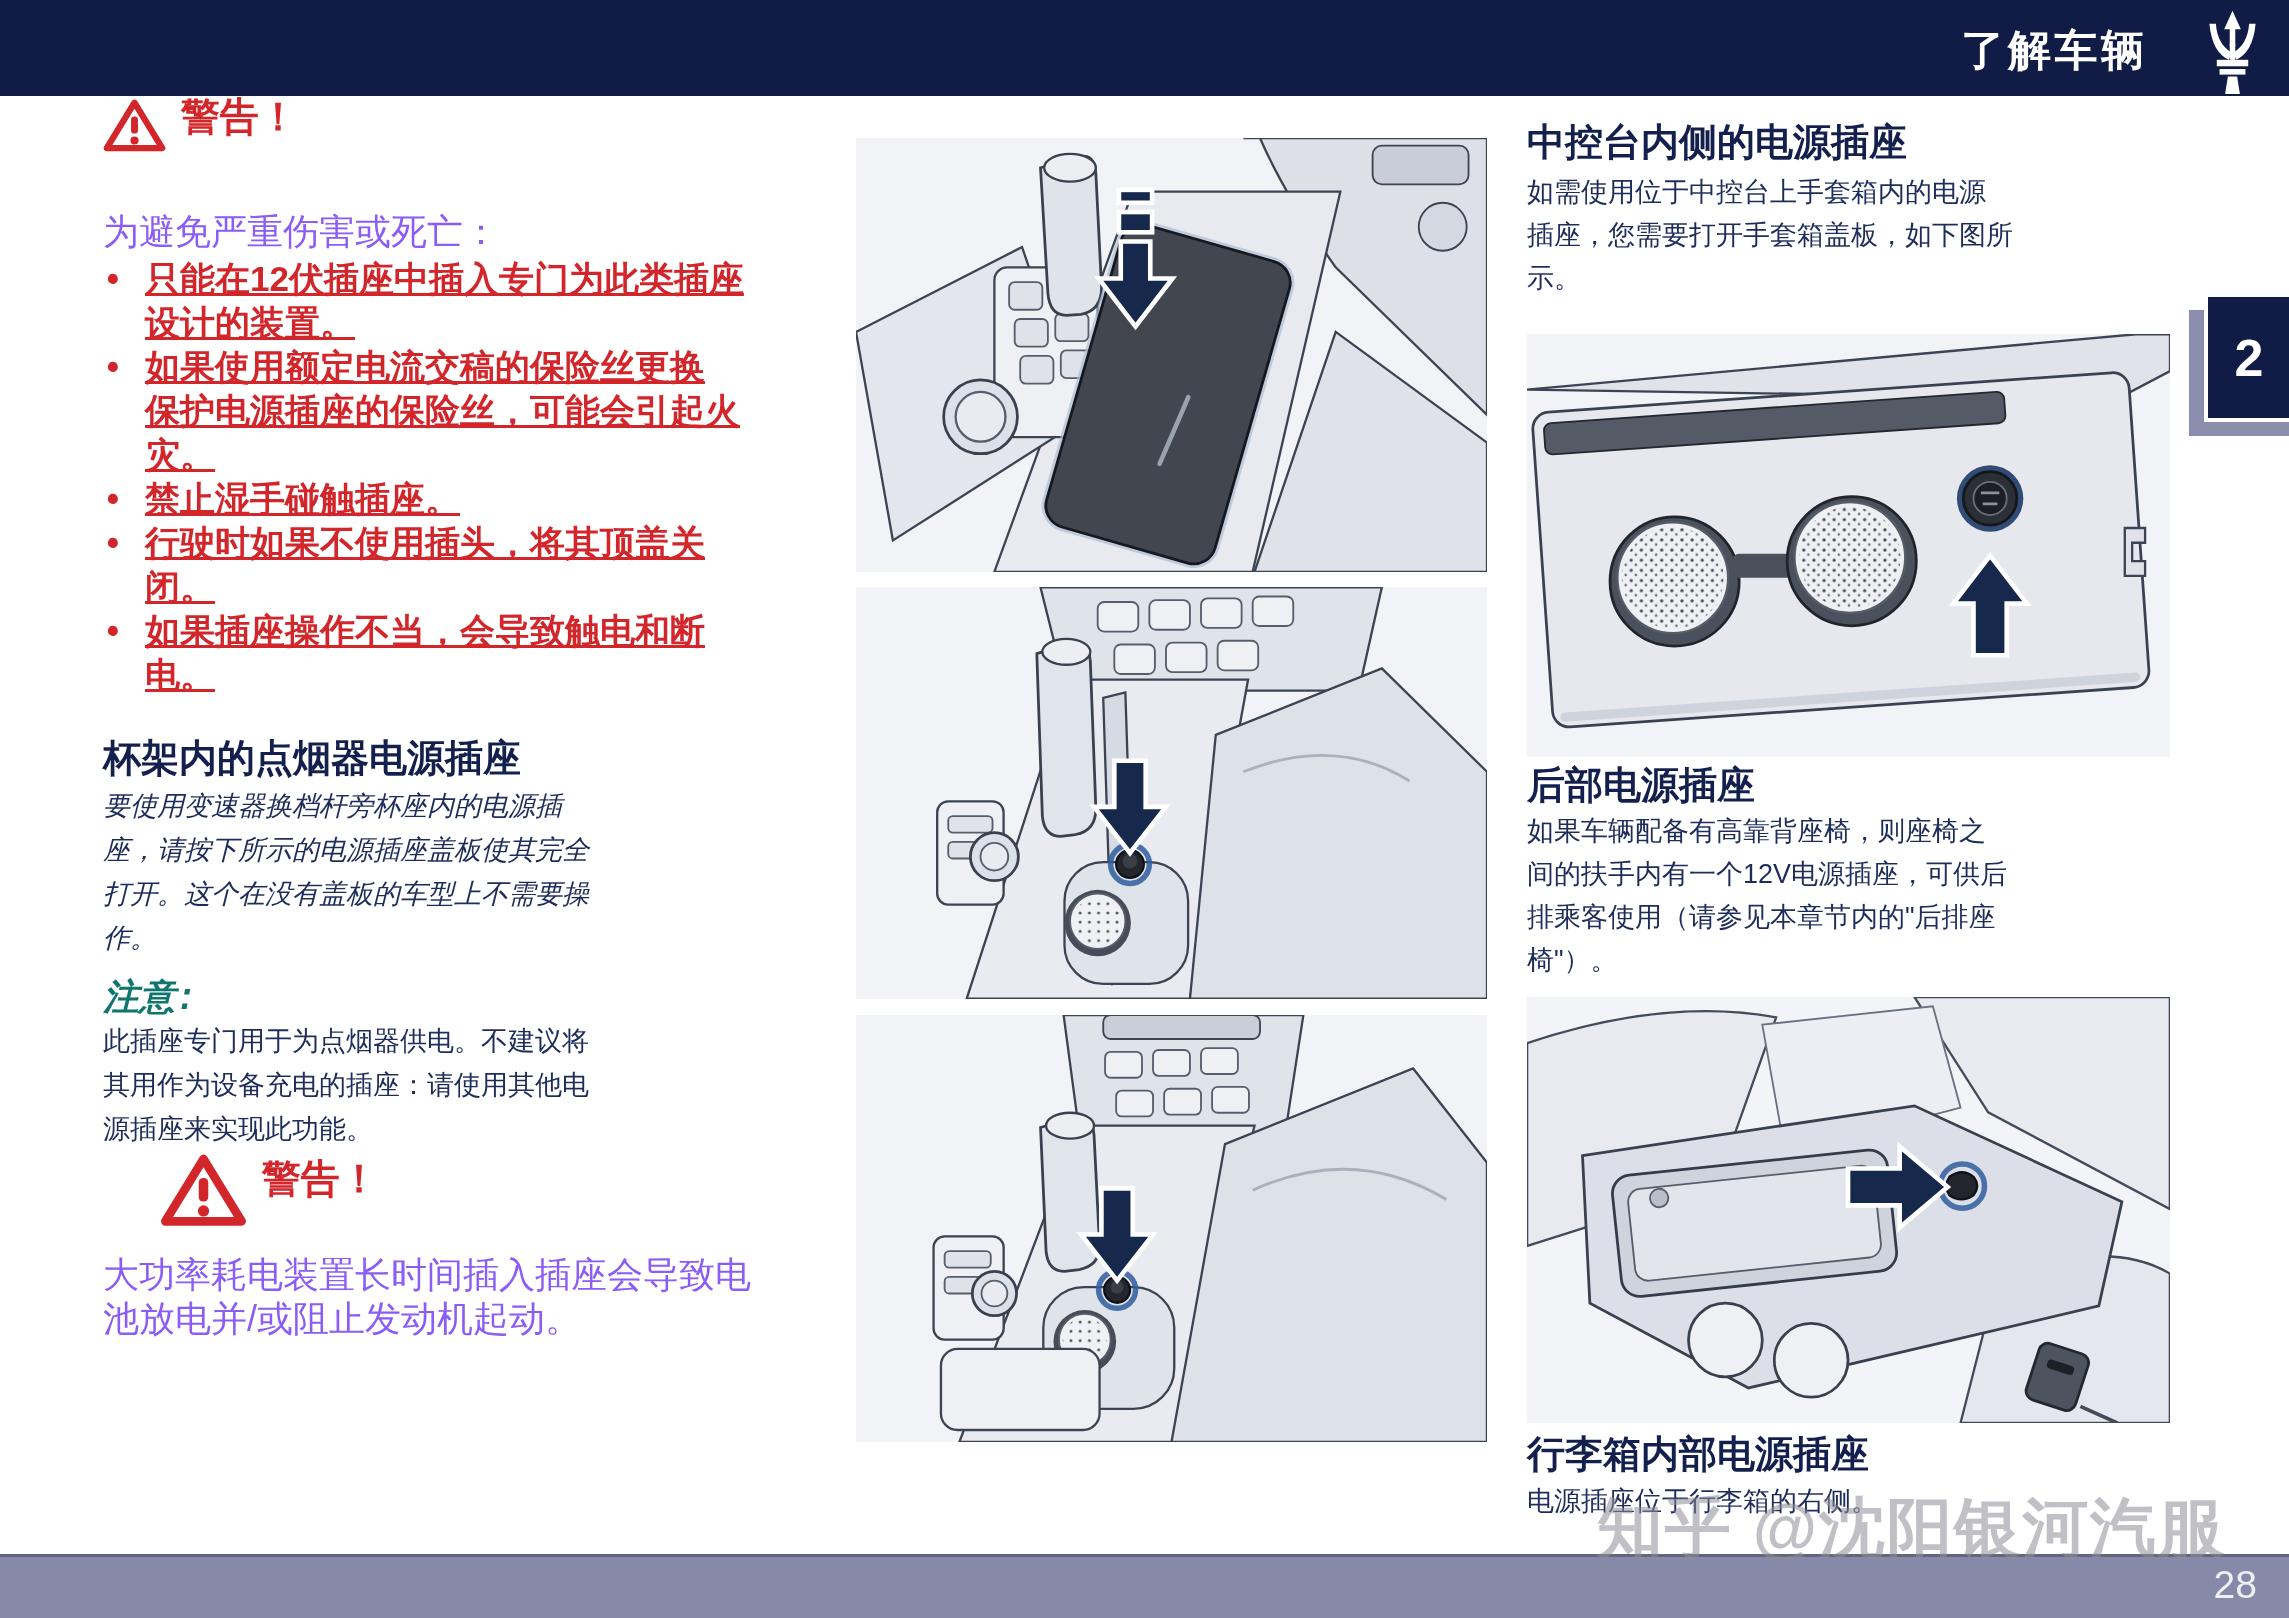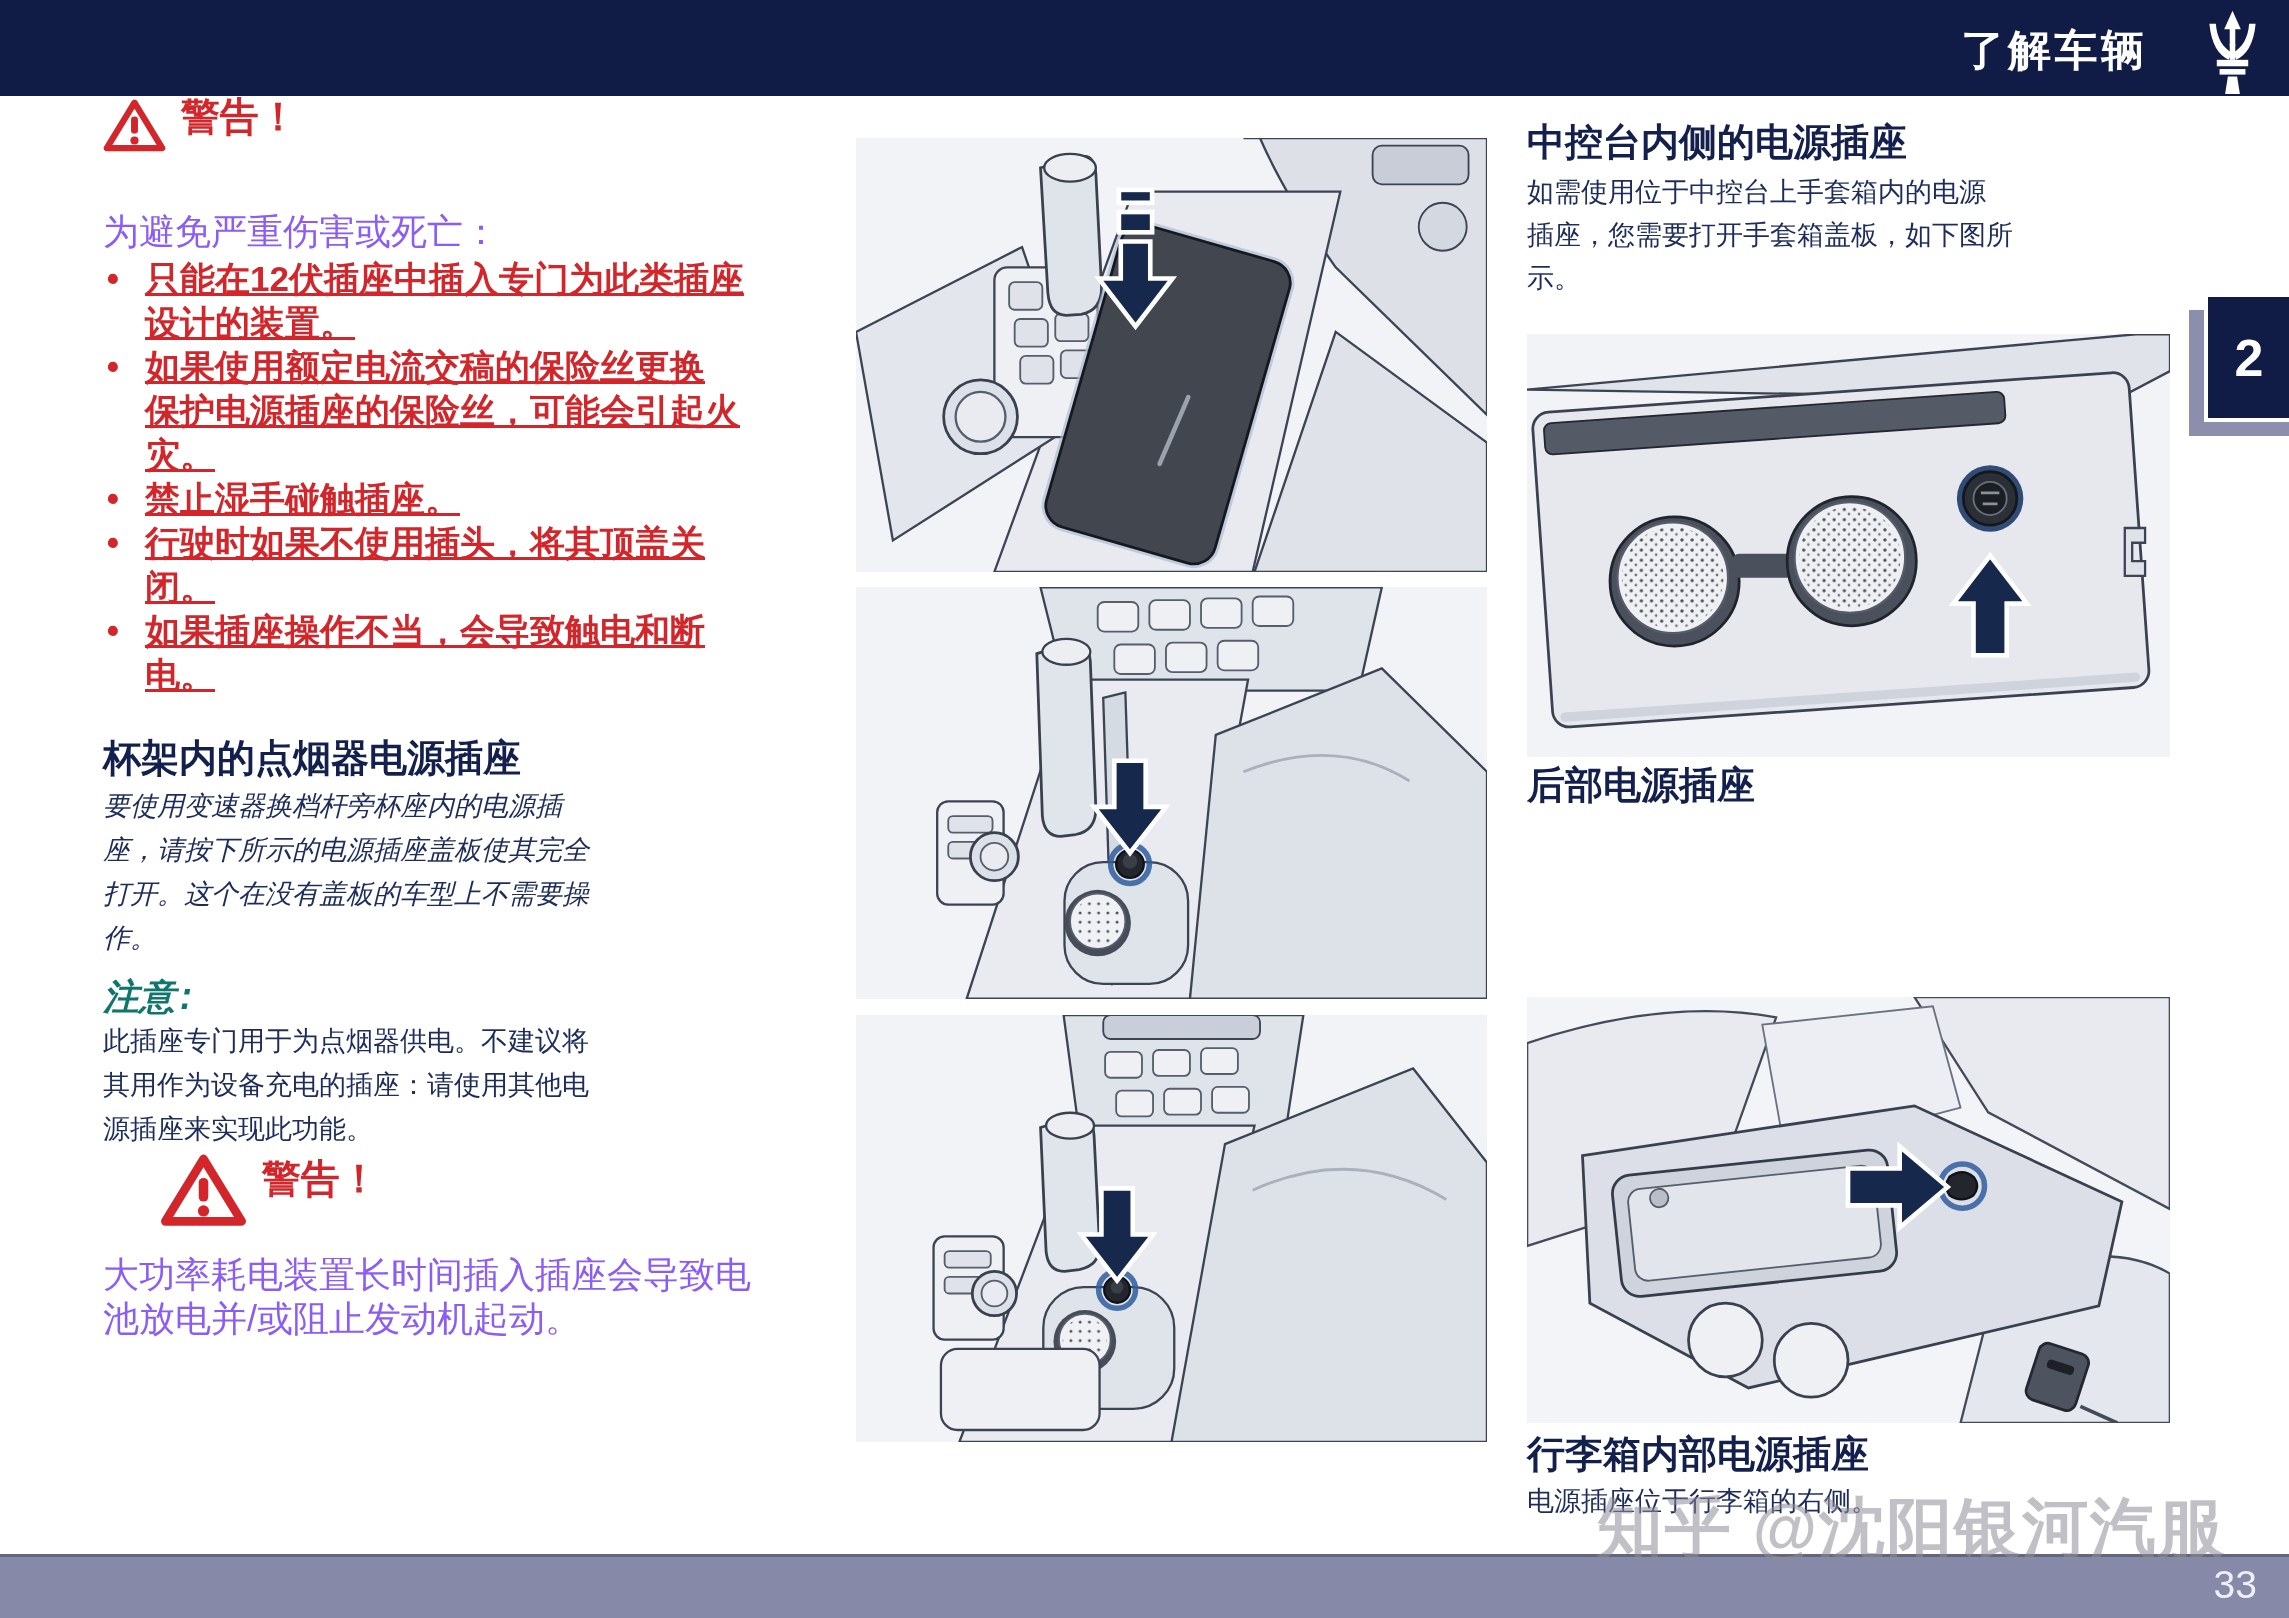--- a/index.html
+++ b/index.html
@@ -246,20 +246,24 @@
     </svg>
   </div>
 
   <div class="rightcol">
     <div class="abs sec-heading" style="left:0;top:0;">中控台内侧的电源插座</div>
     <div class="abs body-text" style="left:0;top:51px;width:738px;">如需使用位于中控台上手套箱内的电源
 插座，您需要打开手套箱盖板，如下图所
 示。</div>
 
     <div class="abs sec-heading" style="left:0;top:643px;">后部电源插座</div>
+    <div class="abs body-text" style="left:0;top:690px;width:738px;">如果车辆配备有高靠背座椅，则座椅之
+间的扶手内有一个12V电源插座，可供后
+排乘客使用（请参见本章节内的"后排座
+椅"）。</div>
 
     <div class="abs sec-heading" style="left:0;top:1312px;">行李箱内部电源插座</div>
     <div class="abs body-text" style="left:0;top:1360px;width:738px;">电源插座位于行李箱的右侧。</div>
   </div>
 
   <div class="fig" style="left:1527px;top:334px;width:643px;height:423px;">
     <svg viewBox="0 0 697 458">
       <rect width="697" height="458" fill="#f2f3f6"></rect>
       <path d="M0 60 L660 0 H697 V40 L640 70 Z" fill="#e0e3ea" stroke="#3c4454" stroke-width="2.5"></path>
       <g transform="rotate(-4 350 230)">
@@ -315,16 +319,16 @@
       </g>
       <path d="M600 444 L640 462" stroke="#434b5a" stroke-width="4"></path>
       <g stroke="#ffffff" stroke-width="5" fill="#16294d">
         <path d="M348 186 h56 v-24 l52 44 -52 44 v-24 h-56 Z"></path>
       </g>
     </svg>
   </div>
 
   <div class="watermark">知乎 @沈阳银河汽服</div>
   <div class="footer"></div>
-  <div class="page-number">33</div>
+  <div class="page-number">28</div>
 
 </div>
 
 
 </body></html>

